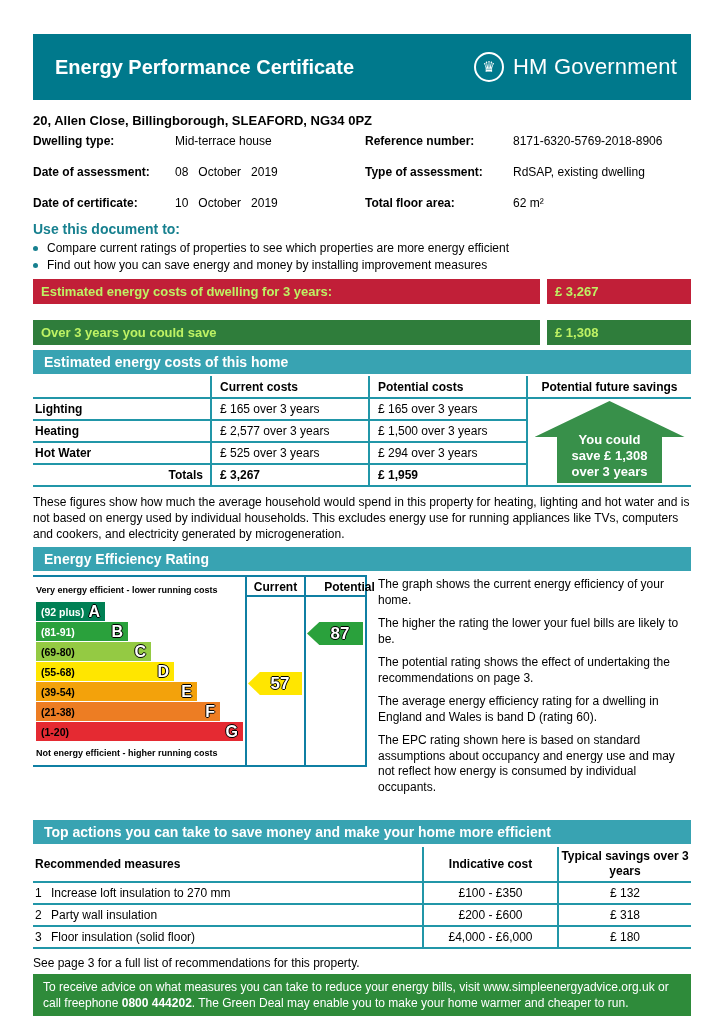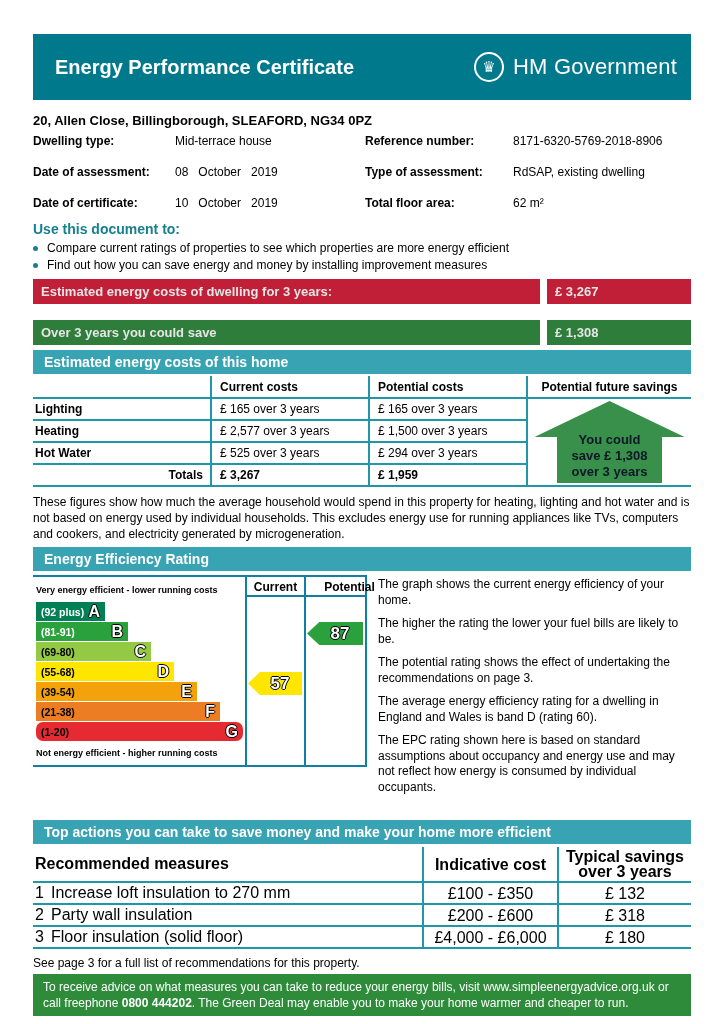--- a/index.html
+++ b/index.html
@@ -24,21 +24,21 @@
   .details-grid { display:grid; grid-template-columns:142px 190px 148px 1fr;
     row-gap:17px; font-size:12px; margin-top:6px; }
   .dl { font-weight:bold; }
   .dv { white-space:pre; }
 
   .teal-heading { color:#17808f; font-weight:bold; font-size:14px; margin-top:11px; }
   .use-list { list-style:none; margin-top:4px; font-size:12px; }
   .use-list li { display:flex; gap:9px; margin:3px 0; align-items:flex-start; }
   .bullet { width:5px; height:5px; border-radius:50%; background:#17808f; margin-top:5px; flex:none; }
 
-  .cost-banner { display:flex; gap:7px; height:25px; color:#e5e5e5; font-weight:bold; font-size:13px; }
+  .cost-banner { display:flex; gap:7px; height:25px; color:#bef264; font-weight:bold; font-size:13px; }
   .cost-banner.red { margin-top:7px; }  .cost-banner.green { margin-top:16px; }
   .cost-banner .lbl { flex:1; padding-left:8px; line-height:25px; }
   .cost-banner .val { width:144px; padding-left:8px; line-height:25px; }
   .red .lbl, .red .val { background:#c11f38; }
   .green .lbl, .green .val { background:#2f7d3b; }
 
   .section-banner { background:#38a3b2; color:#fff; font-weight:bold; font-size:14px;
     height:24px; line-height:24px; padding-left:11px; margin-top:5px; }
 
   
@@ -49,21 +49,21 @@
   .c0 { width:177px; padding-left:2px; }
   .c1, .c2 { width:158px; padding-left:8px; border-left:2px solid #2196a8;
     align-self:stretch; display:flex; align-items:center; }
   .crow.totals .c0 { text-align:right; padding-right:7px; font-weight:bold; }
   .crow.totals .c1, .crow.totals .c2 { font-weight:bold; }
   .costs-right { width:165px; border-left:2px solid #2196a8; border-bottom:2px solid #2196a8;
     display:flex; flex-direction:column; }
   .csr-head { height:23px; border-bottom:2px solid #2196a8; display:flex; align-items:center;
     justify-content:center; font-weight:bold; }
   .house-wrap { flex:1; display:flex; align-items:center; justify-content:center; }
-  .house { width:150px; height:82px; background:#38904a; color:#0f172a; font-weight:bold;
+  .house { width:150px; height:82px; background:#38904a; color:#ffffff; font-weight:bold;
     font-size:13px; line-height:16px; text-align:center;
     clip-path:polygon(50% 0, 100% 44%, 85% 44%, 85% 100%, 15% 100%, 15% 44%, 0 44%);
     display:flex; flex-direction:column; justify-content:flex-end; padding-bottom:3px; }
 
   .figures-note { font-size:12px; line-height:16px; margin-top:7px; }
 
   
   .eer-wrap { display:flex; gap:11px; margin-top:4px; }
   .chart { position:relative; width:334px; height:192px; flex:none; }
   .topline, .botline { position:absolute; left:0; right:0; height:2px; background:#0f7fa3; }
@@ -85,21 +85,21 @@
     padding-left:10px; clip-path:polygon(22% 0, 100% 0, 100% 100%, 22% 100%, 0 50%);
     font-weight:bold; font-size:17px; color:#fff;
     text-shadow:-1px 0 #000, 0 1px #000, 1px 0 #000, 0 -1px #000; }
   .arrow.current { left:215px; width:54px; top:97px; background:#ffe600; }
   .arrow.potential { left:274px; width:56px; top:47px; background:#2aa13c; }
   .eer-text { font-size:12px; line-height:15.5px; padding-top:2px; }
   .eer-text p { margin-bottom:8px; }
   .eer-banner { margin-top:17px; }
 
   
-  .actions { font-size:16px; margin-top:3px; }
+  .actions { font-size:12px; margin-top:3px; }
   .arow { display:flex; border-bottom:2px solid #2196a8; align-items:stretch; }
   .arow.head { font-weight:bold; }
   .a0 { width:389px; display:flex; align-items:center; padding-left:2px; gap:8px; }
   .a1 { width:135px; } .a2 { width:134px; }
   .a1, .a2 { border-left:2px solid #2196a8; display:flex; align-items:center;
     justify-content:center; text-align:center; line-height:15px; }
   .arow.head { height:36px; }
   .arow.r { height:22px; }
   .m-num { width:8px; flex:none; }
 
@@ -236,21 +236,21 @@
           <span class="letter">D</span>
         </div>
         <div class="band band-e" style="top:107px; width:161px;">
           <span class="range">(39-54)</span>
           <span class="letter">E</span>
         </div>
         <div class="band band-f" style="top:127px; width:184px;">
           <span class="range">(21-38)</span>
           <span class="letter">F</span>
         </div>
-        <div class="band band-g" style="top:147px; width:207px;border-radius:7px;">
+        <div class="band band-g" style="top:147px; width:207px;">
           <span class="range">(1-20)</span>
           <span class="letter">G</span>
         </div>
 
         <div class="arrow current">57</div>
         <div class="arrow potential">87</div>
       </div>
 
       <div class="eer-text">
         <p>The graph shows the current energy efficiency of your home.</p>

